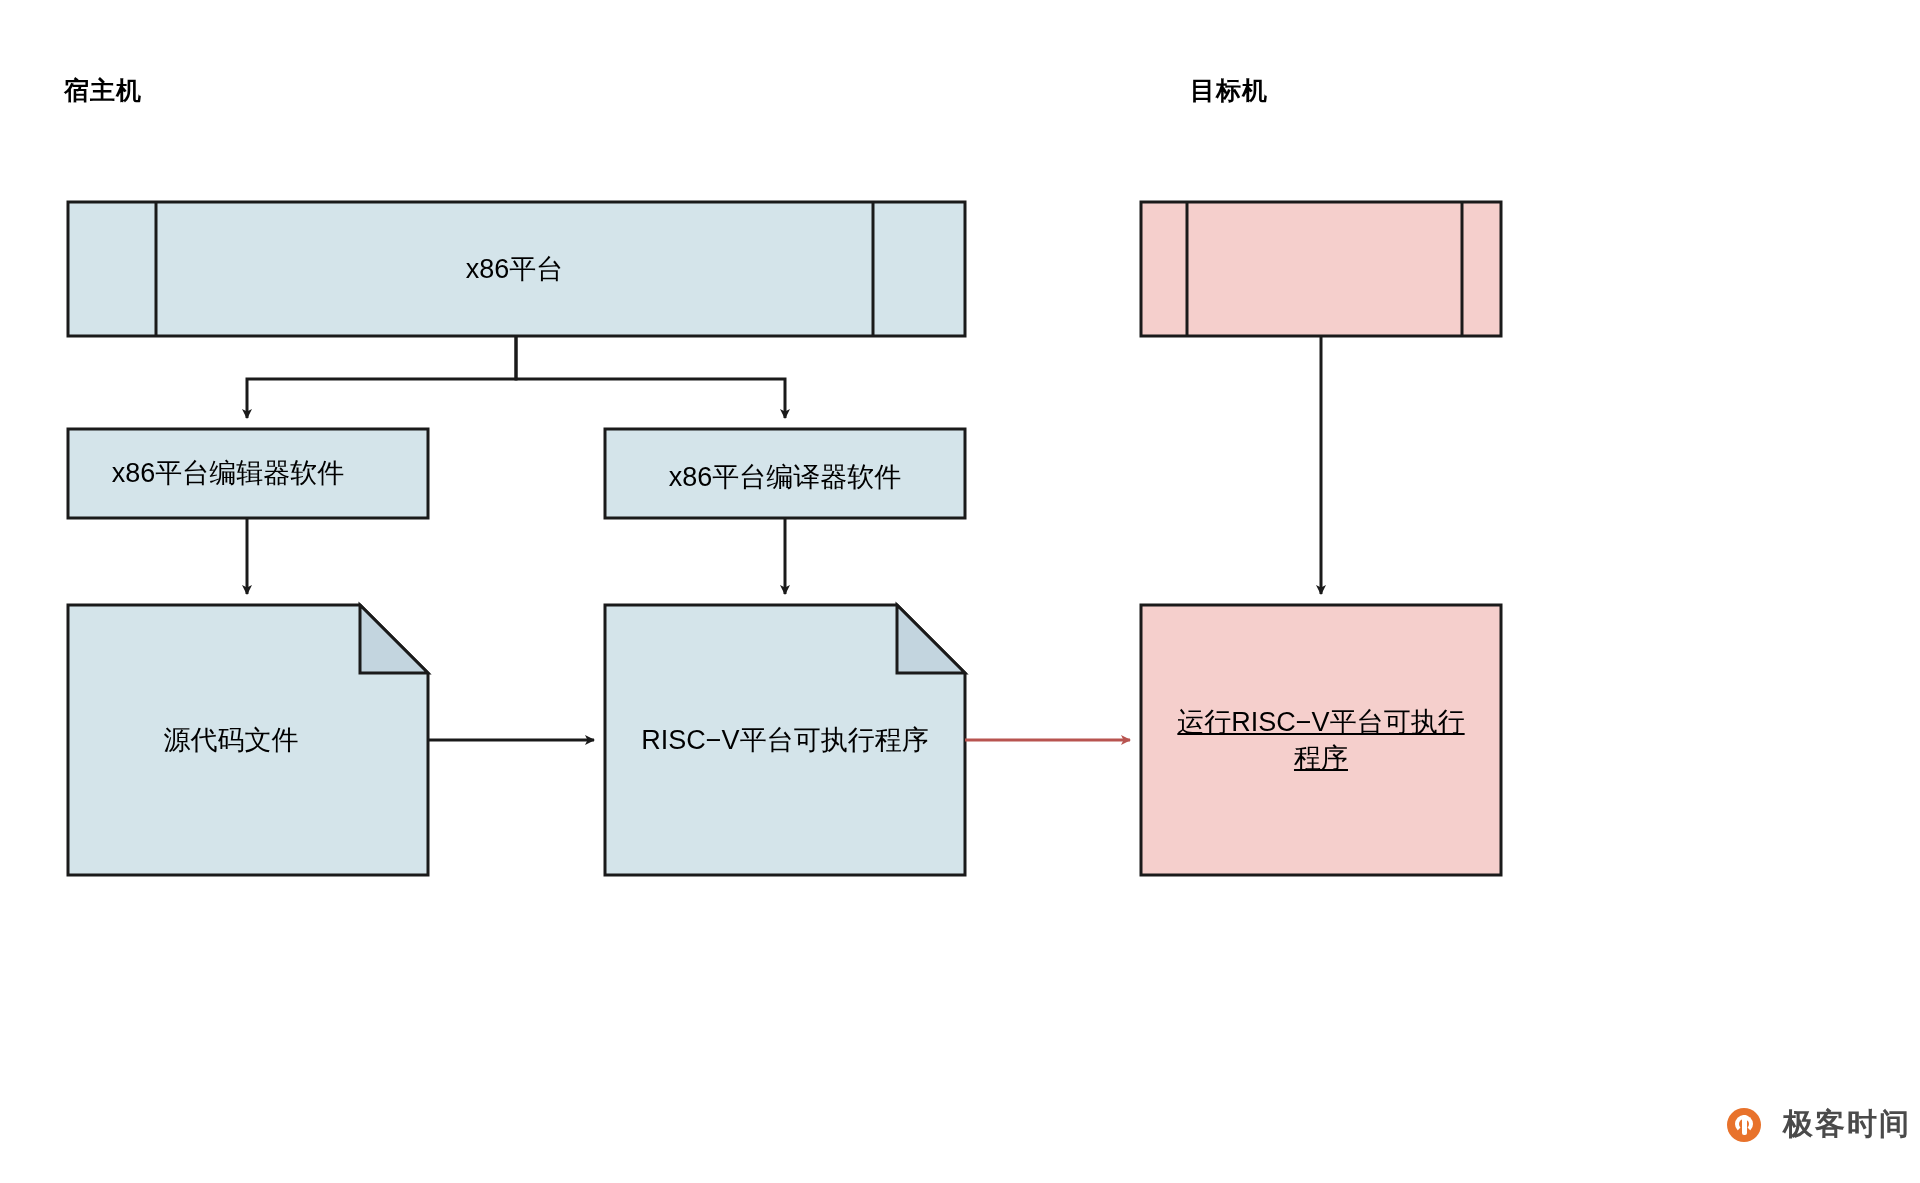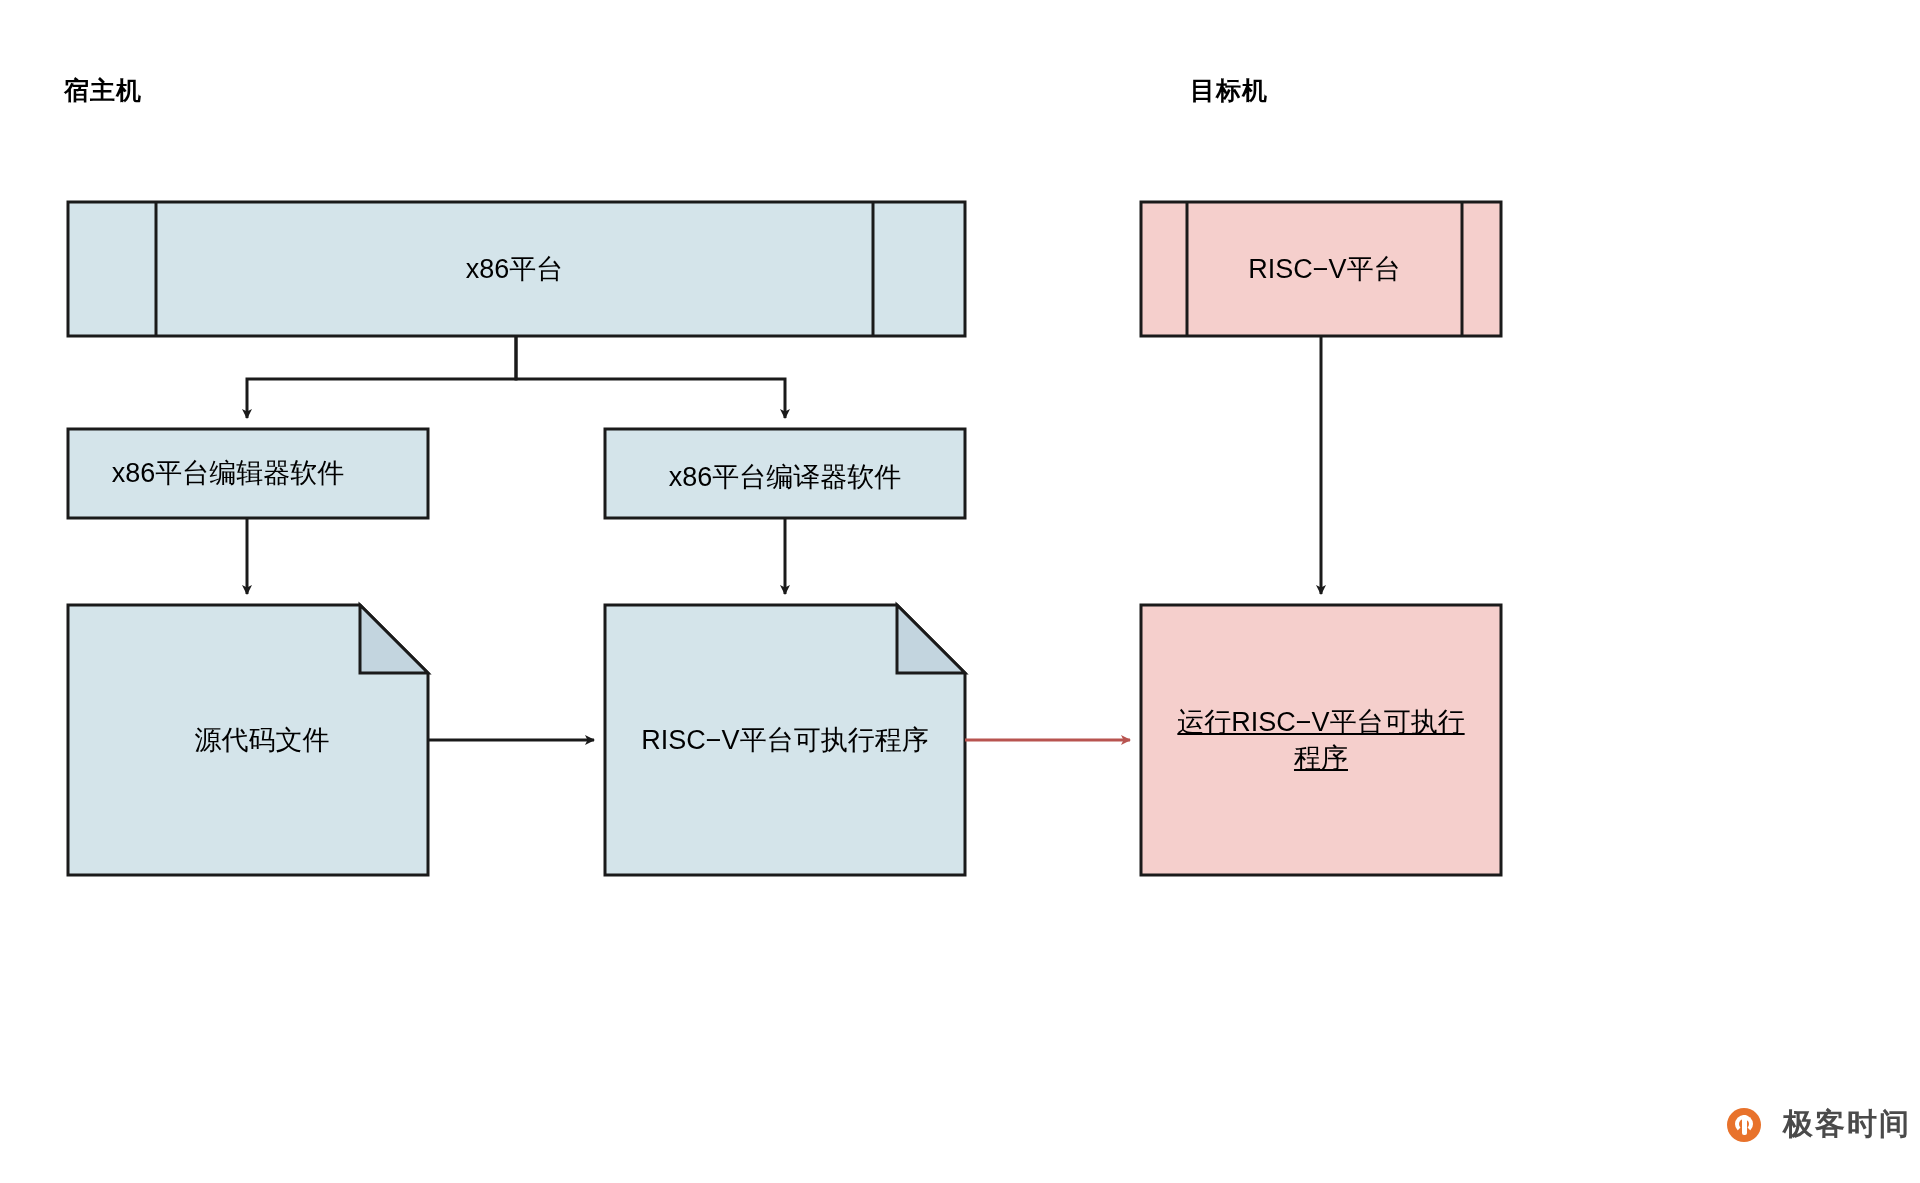--- a/index.html
+++ b/index.html
@@ -159,27 +159,26 @@
 
     <path d="M1321,336 L1321,594" fill="none" stroke="#1A1A1A" stroke-width="3" marker-end="url(#arrowBlack)"></path>
   </svg>
 
   <div class="lane-title" style="left:64px; top:74px;">宿主机</div>
 
   <div class="lane-title" style="left:1146px; top:74px;margin-left:44px;">目标机</div>
 
   <div class="node-label" style="left:156px; top:202px; width:717px; height:134px;">x86平台</div>
 
-  <div class="node-label" style="left:1187px; top:202px; width:275px; height:134px;">RISC−V平台</div>
 
   <div class="node-label" style="left:68px; top:429px; width:320px; height:89px;">x86平台编辑器软件</div>
 
   <div class="node-label" style="left:605px; top:429px; width:360px; height:97px;">x86平台编译器软件</div>
 
-  <div class="node-label" style="left:82px; top:706px; width:360px; height:68px;">源代码文件</div>
+  <div class="node-label" style="left:51px; top:706px; width:360px; height:68px;">源代码文件</div>
 
   <div class="node-label" style="left:605px; top:706px; width:360px; height:68px;">RISC−V平台可执行程序</div>
 
   <div class="node-label" style="left:1141px; top:686px; width:360px; height:108px;text-decoration:underline;">运行RISC−V平台可执行
 程序</div>
 
   <div class="hit" style="left:68px; top:202px; width:897px; height:134px;"></div>
   <div class="hit" style="left:1141px; top:202px; width:360px; height:134px;"></div>
   <div class="hit" style="left:68px; top:429px; width:360px; height:89px;"></div>
   <div class="hit" style="left:605px; top:429px; width:360px; height:89px;"></div>

